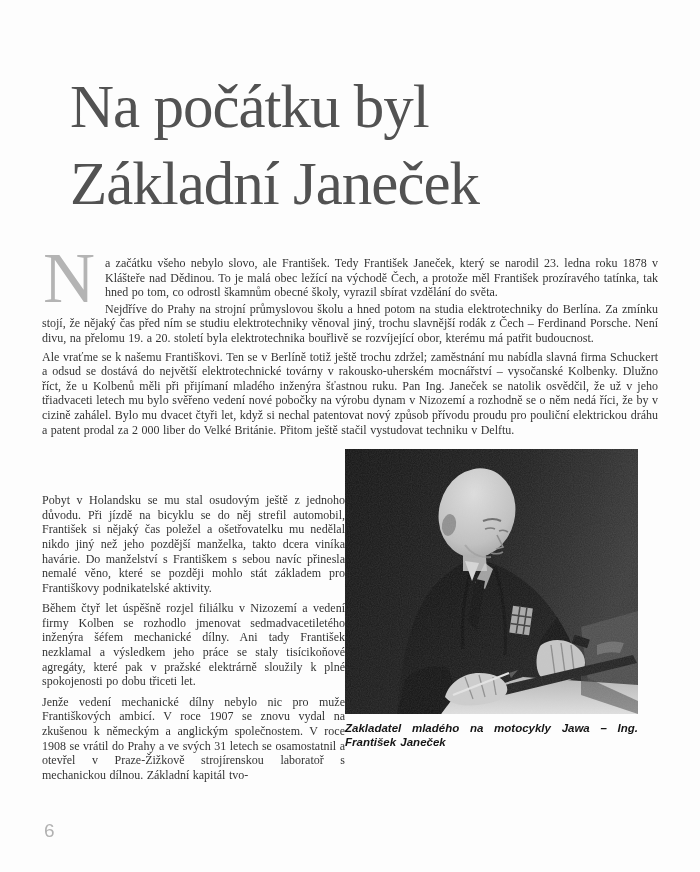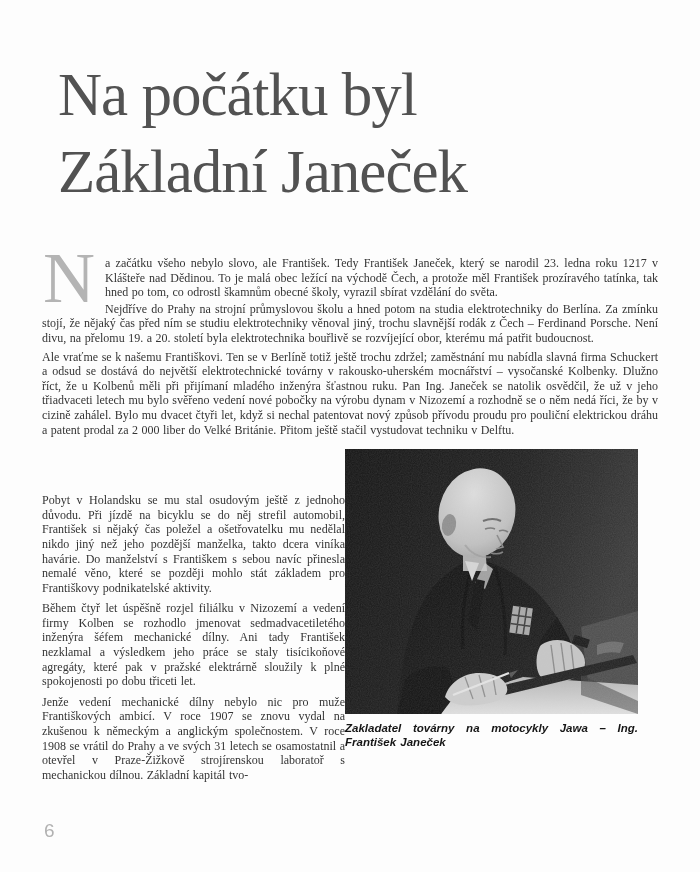--- a/index.html
+++ b/index.html
@@ -14,21 +14,21 @@
     background: #fdfdfd;
     overflow: hidden;
     font-family: "Liberation Serif", serif;
   }
 
   
   .title {
     position: absolute;
     left: 54px;
     top: 52px;
-    margin: 4px;
+    margin: 16px;
     font-family: "Liberation Serif", serif;
     font-weight: 400;
     font-size: 61px;
     line-height: 77px;
     letter-spacing: -1px;
     color: #525252;
   }
   .title-line { display: block; }
 
   
@@ -101,21 +101,21 @@
 
 <div class="page">
 
   <h1 class="title">
     <span class="title-line">Na počátku byl</span>
     <span class="title-line">Základní Janeček</span>
   </h1>
 
   <div class="body-text">
 
-    <p class="par intro-par"><span class="dropcap">N</span><span>a začátku všeho nebylo slovo, ale František. Tedy František Janeček, který se narodil 23. ledna roku 1217 v Klášteře nad Dědinou. To je malá obec ležící na východě Čech, a protože měl František prozíravého tatínka, tak hned po tom, co odrostl škamnům obecné školy, vyrazil sbírat vzdělání do světa.</span></p>
+    <p class="par intro-par"><span class="dropcap">N</span><span>a začátku všeho nebylo slovo, ale František. Tedy František Janeček, který se narodil 23. ledna roku 1878 v Klášteře nad Dědinou. To je malá obec ležící na východě Čech, a protože měl František prozíravého tatínka, tak hned po tom, co odrostl škamnům obecné školy, vyrazil sbírat vzdělání do světa.</span></p>
 
     <p class="par"><span>Nejdříve do Prahy na strojní průmyslovou školu a hned potom na studia elektrotechniky do Berlína. Za zmínku stojí, že nějaký čas před ním se studiu elektrotechniky věnoval jiný, trochu slavnější rodák z Čech – Ferdinand Porsche. Není divu, na přelomu 19. a 20. století byla elektrotechnika bouřlivě se rozvíjející obor, kterému má patřit budoucnost.</span></p>
 
     <p class="par"><span>Ale vraťme se k našemu Františkovi. Ten se v Berlíně totiž ještě trochu zdržel; zaměstnání mu nabídla slavná firma Schuckert a odsud se dostává do největší elektrotechnické továrny v rakousko-uherském mocnářství – vysočanské Kolbenky. Dlužno říct, že u Kolbenů měli při přijímaní mladého inženýra šťastnou ruku. Pan Ing. Janeček se natolik osvědčil, že už v jeho třiadvaceti letech mu bylo svěřeno vedení nové pobočky na výrobu dynam v Nizozemí a rozhodně se o něm nedá říci, že by v cizině zahálel. Bylo mu dvacet čtyři let, když si nechal patentovat nový způsob přívodu proudu pro pouliční elektrickou dráhu a patent prodal za 2 000 liber do Velké Británie. Přitom ještě stačil vystudovat techniku v Delftu.</span></p>
 
     <div class="cols">
 
       <div class="col-left">
         <p class="par"><span>Pobyt v Holandsku se mu stal osudovým ještě z jednoho důvodu. Při jízdě na bicyklu se do něj strefil automobil, František si nějaký čas poležel a ošetřovatelku mu nedělal nikdo jiný než jeho pozdější manželka, takto dcera viníka havárie. Do manželství s Františkem s sebou navíc přinesla nemalé věno, které se později mohlo stát základem pro Františkovy podnikatelské aktivity.</span></p>
         <p class="par"><span>Během čtyř let úspěšně rozjel filiálku v Nizozemí a vedení firmy Kolben se rozhodlo jmenovat sedmadvacetiletého inženýra šéfem mechanické dílny. Ani tady František nezklamal a výsledkem jeho práce se staly tisícikoňové agregáty, které pak v pražské elektrárně sloužily k plné spokojenosti po dobu třiceti let.</span></p>
@@ -195,21 +195,21 @@
 
             <path d="M52 265 L60 230 C 74 218 92 214 104 220 L 112 244 L 96 265 Z" fill="#131313"></path>
             <path d="M100 248 C 104 234 118 224 134 224 C 150 224 160 230 162 238 C 164 246 156 252 144 254 C 128 258 108 258 100 248 Z" fill="#cdcdcd"></path>
             <path d="M120 228 L128 250 M134 226 L140 248 M148 228 L151 246" stroke="#8f8f8f" stroke-width="1.3" fill="none"></path>
             <line x1="108" y1="246" x2="164" y2="224" stroke="#e4e4e4" stroke-width="2.4"></line>
             <path d="M164 224 L173 221 L166 229 Z" fill="#555555"></path>
 
             <rect width="293" height="265" filter="url(#grainF)" opacity="0.28"></rect>
           </svg>
         </div>
-        <figcaption class="caption">Zakladatel továrny na motocykly Jawa – Ing. František Janeček</figcaption>
+        <figcaption class="caption">Zakladatel mladého na motocykly Jawa – Ing. František Janeček</figcaption>
       </figure>
 
     </div>
   </div>
 
   <div class="page-number">6</div>
 
 </div>
 
 </body></html>

